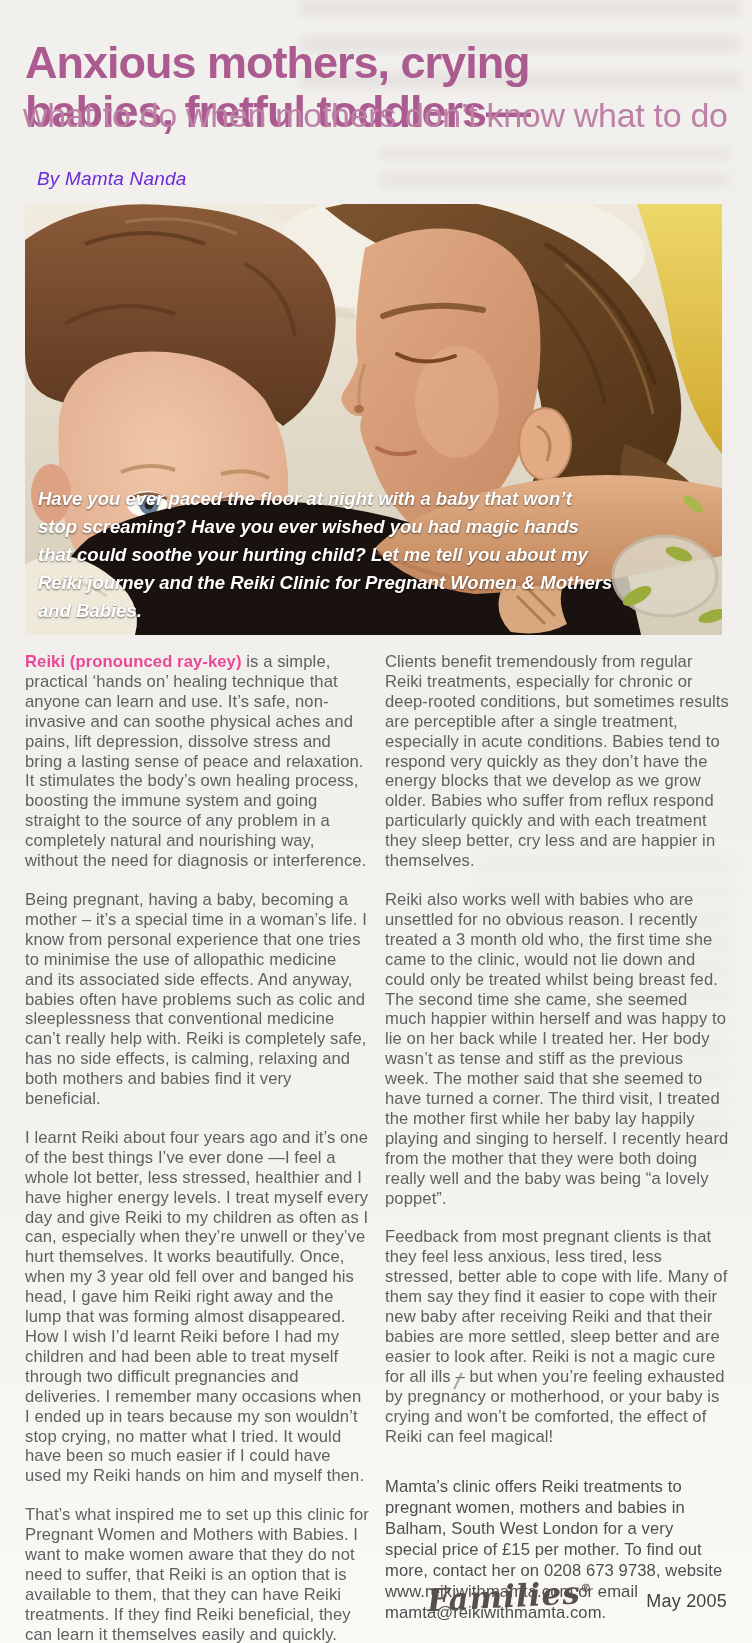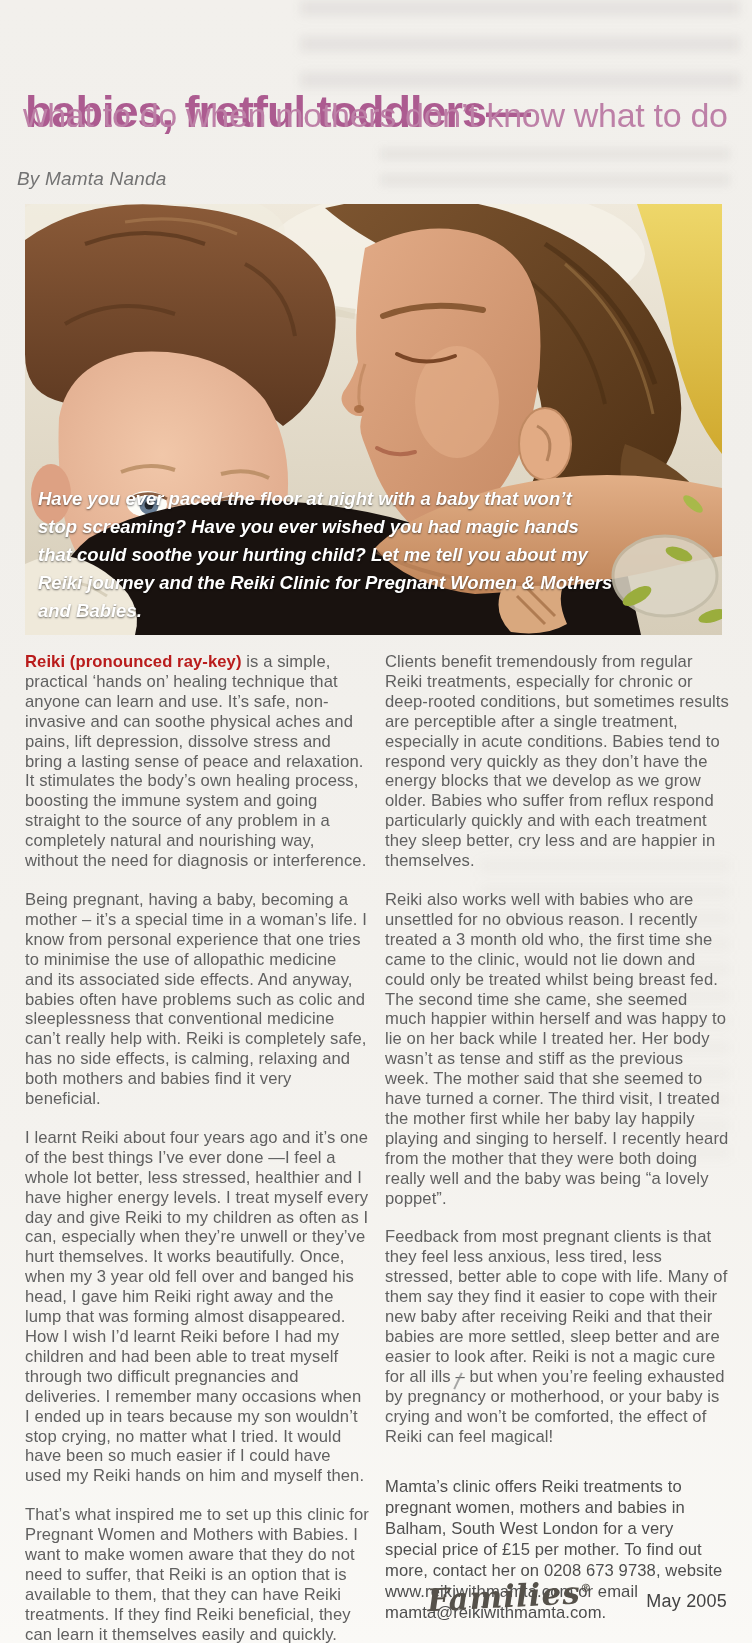--- a/index.html
+++ b/index.html
@@ -23,42 +23,42 @@
     position:absolute;top:8px;left:25px;width:690px;
     font-size:45px;line-height:49px;font-weight:bold;letter-spacing:-1px;
     color:#ac5b90;
   }
   .subtitle{
     position:absolute;top:96px;left:23px;width:710px;
     font-size:34px;line-height:38px;font-weight:normal;letter-spacing:-.3px;
     color:#bd80a7;
   }
   .byline{
-    position:absolute;top:168px;left:17px;
-    font-size:19px;font-style:italic;color:#737373;letter-spacing:.2px;
+    position:absolute;top:168px;left:37px;
+    font-size:19px;font-style:italic;color:#6d28d9;letter-spacing:.2px;
   }
 
   .photo{
     position:absolute;top:204px;left:25px;width:697px;height:431px;
     background:#3b82f6;overflow:hidden;
   }
   .photo svg{position:absolute;top:0;left:0;}
   .photo-caption{
     position:absolute;left:13px;bottom:10px;width:575px;
     font-size:18.5px;line-height:28px;font-weight:bold;font-style:italic;
     color:#ffffff;text-shadow:0 1px 2px rgba(0,0,0,.55);
   }
 
   .columns{
     position:absolute;top:652px;left:25px;width:704px;
     display:flex;gap:16px;
   }
   .col{width:344px;font-size:16.6px;line-height:19.9px;color:#606060;letter-spacing:.1px;}
   .col p{margin:0 0 19px 0;}
-  .lead-bold{font-weight:bold;color:#b91c1c;}
+  .lead-bold{font-weight:bold;color:#ec4899;}
   .bold-para{font-weight:normal;color:#4e4e4e;line-height:21px;margin-top:30px !important;}
 
   .stray-mark{
     position:absolute;top:1372px;left:457px;width:2px;height:18px;
     background:#8b8b8b;transform:rotate(25deg);opacity:.75;
   }
 
   .footer{
     position:absolute;top:1578px;left:0;width:727px;
     display:flex;justify-content:flex-end;align-items:baseline;gap:55px;
@@ -71,21 +71,21 @@
   .logo sup{font-size:11px;font-style:normal;letter-spacing:0;}
   .issue-date{font-size:18px;color:#434343;letter-spacing:.2px;}
 </style>
 </head>
 <body>
 
 <div class="ghost ghost1"></div>
 <div class="ghost ghost2"></div>
 <div class="ghost ghost3"></div>
 
-<h1 class="headline"><br><span>babies, fretful toddlers—</span></h1>
+<h1 class="headline"><span>Anxious mothers, crying</span><br><span>babies, fretful toddlers—</span></h1>
 
 <div class="subtitle">what to do when mothers don’t know what to do</div>
 
 <div class="byline">By Mamta Nanda</div>
 
 <div class="photo">
   <svg width="697" height="431" viewBox="0 0 697 431" aria-hidden="true">
     <defs>
       <linearGradient id="bedG" x1="0" y1="0" x2="0" y2="1">
         <stop offset="0" stop-color="#efe9dc"></stop>

